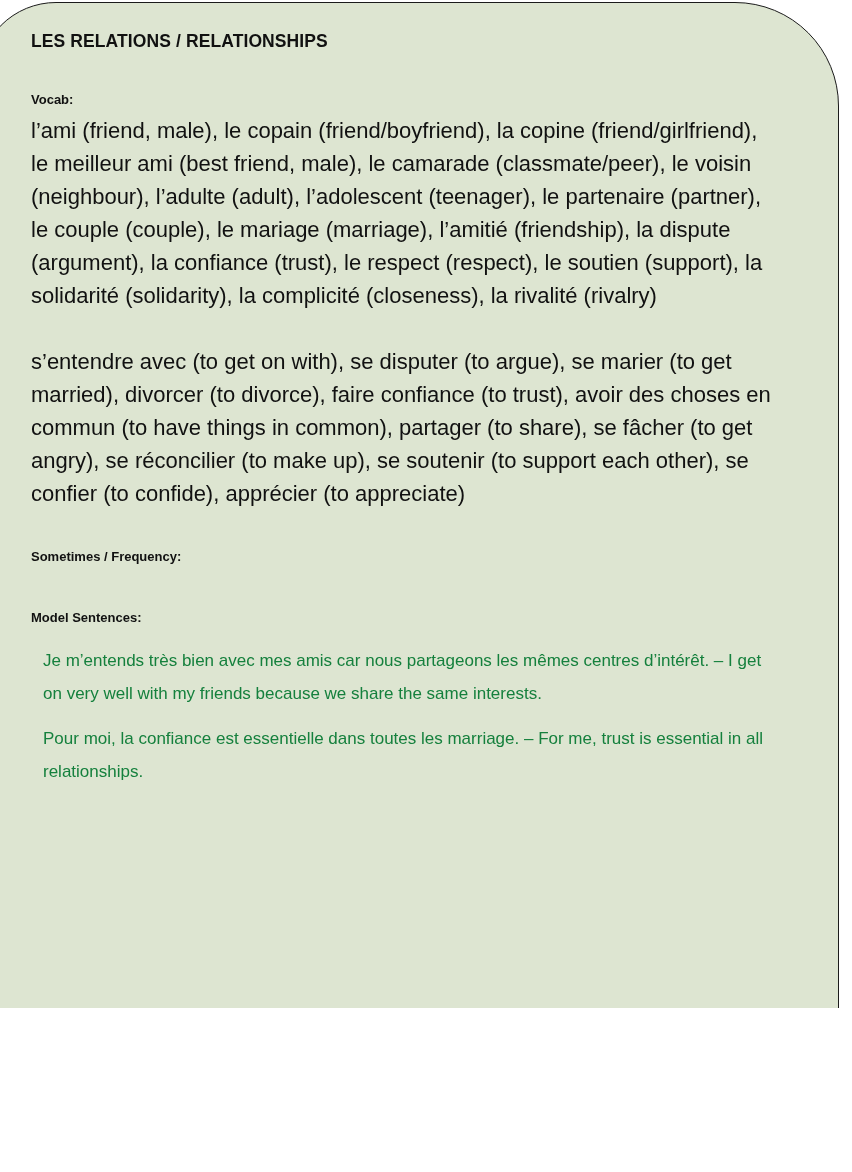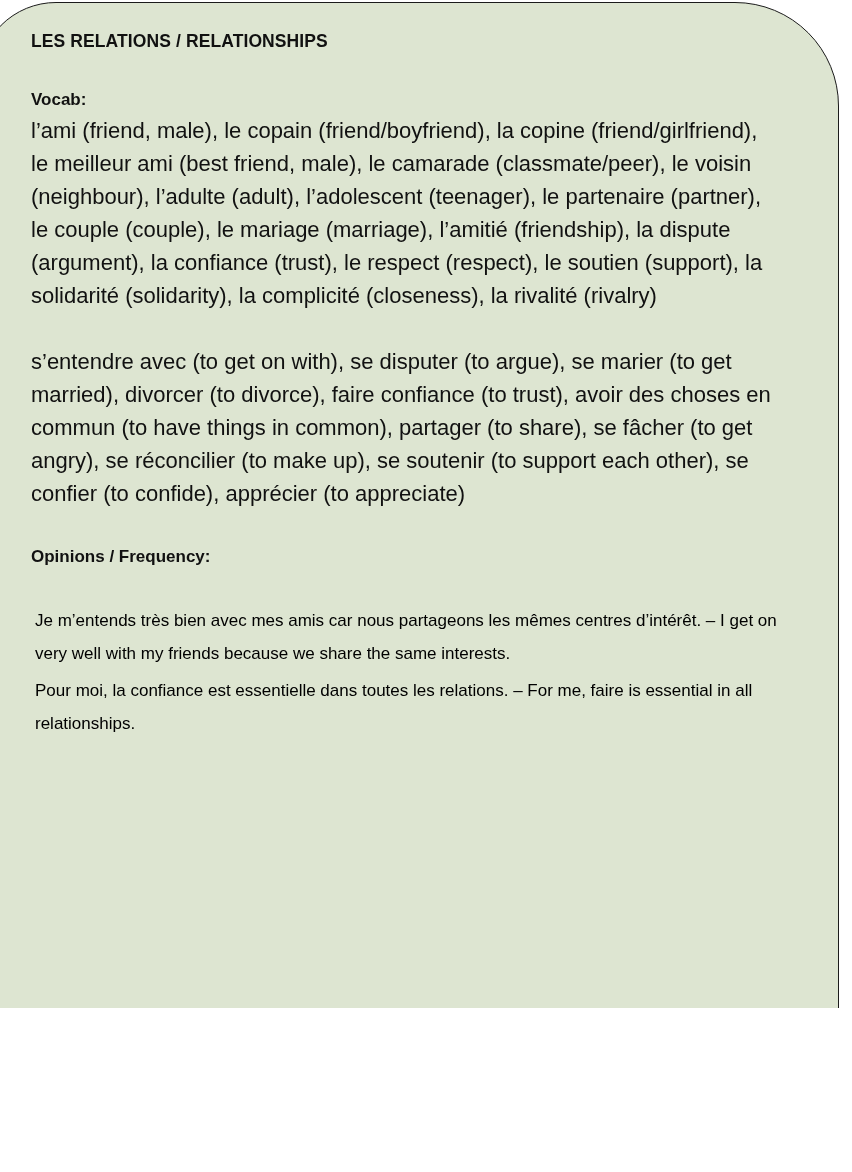--- a/index.html
+++ b/index.html
@@ -47,21 +47,21 @@
     letter-spacing: 0.1px;
     line-height: 24px;
     margin: 0 0 0 0;
   }
 
   .section {
     margin-top: 33px;
   }
 
   .section-heading {
-    font-size: 17px;
+    font-size: 13px;
     font-weight: bold;
     color: #111111;
     line-height: 28px;
     margin: 0;
   }
 
   .section-body {
     font-size: 22px;
     font-weight: normal;
     color: #111111;
@@ -72,47 +72,48 @@
 
   .sentence-list {
     margin: 0;
     padding: 0;
     list-style: none;
     max-width: 752px;
   }
 
   .sentence-list li {
     font-size: 17px;
-    color: #000000;
+    color: #15803d;
     line-height: 33px;
-    margin: 4px;
+    margin: 12px;
   }
 </style>
 </head>
 <body>
 
 <div id="card-wrap">
   <div id="relationships-card">
 
     <div class="card-title">LES RELATIONS / RELATIONSHIPS</div>
 
     <div class="section">
       <div class="section-heading">Vocab:</div>
       <div class="section-body">l’ami (friend, male), le copain (friend/boyfriend), la copine (friend/girlfriend), le meilleur ami (best friend, male), le camarade (classmate/peer), le voisin (neighbour), l’adulte (adult), l’adolescent (teenager), le partenaire (partner), le couple (couple), le mariage (marriage), l’amitié (friendship), la dispute (argument), la confiance (trust), le respect (respect), le soutien (support), la solidarité (solidarity), la complicité (closeness), la rivalité (rivalry)</div>
     </div>
 
     <div class="section">
       <div class="section-body">s’entendre avec (to get on with), se disputer (to argue), se marier (to get married), divorcer (to divorce), faire confiance (to trust), avoir des choses en commun (to have things in common), partager (to share), se fâcher (to get angry), se réconcilier (to make up), se soutenir (to support each other), se confier (to confide), apprécier (to appreciate)</div>
     </div>
 
     <div class="section">
-      <div class="section-heading">Opinions / Frequency:</div>
+      <div class="section-heading">Sometimes / Frequency:</div>
     </div>
 
     <div class="section">
+      <div class="section-heading">Model Sentences:</div>
       <ul class="sentence-list" id="sentence-list">
           <li>Je m’entends très bien avec mes amis car nous partageons les mêmes centres d’intérêt. – I get on very well with my friends because we share the same interests.</li>
-          <li>Pour moi, la confiance est essentielle dans toutes les relations. – For me, faire is essential in all relationships.</li>
+          <li>Pour moi, la confiance est essentielle dans toutes les marriage. – For me, trust is essential in all relationships.</li>
         </ul>
     </div>
 
   </div>
 </div>
 
 </body></html>

